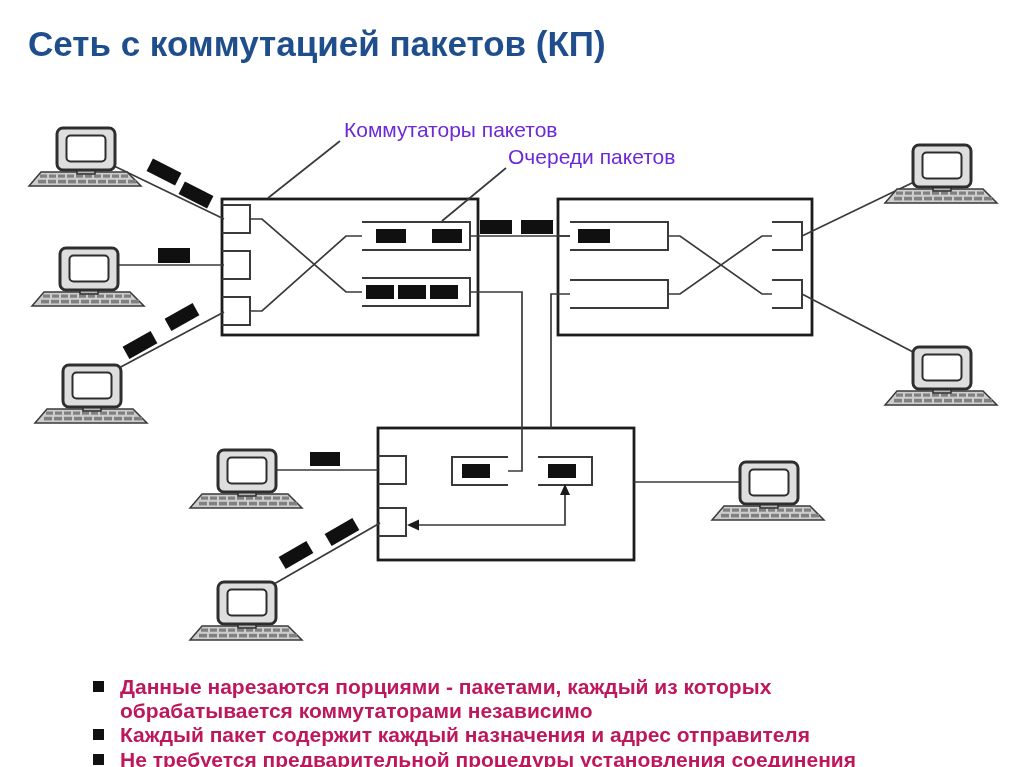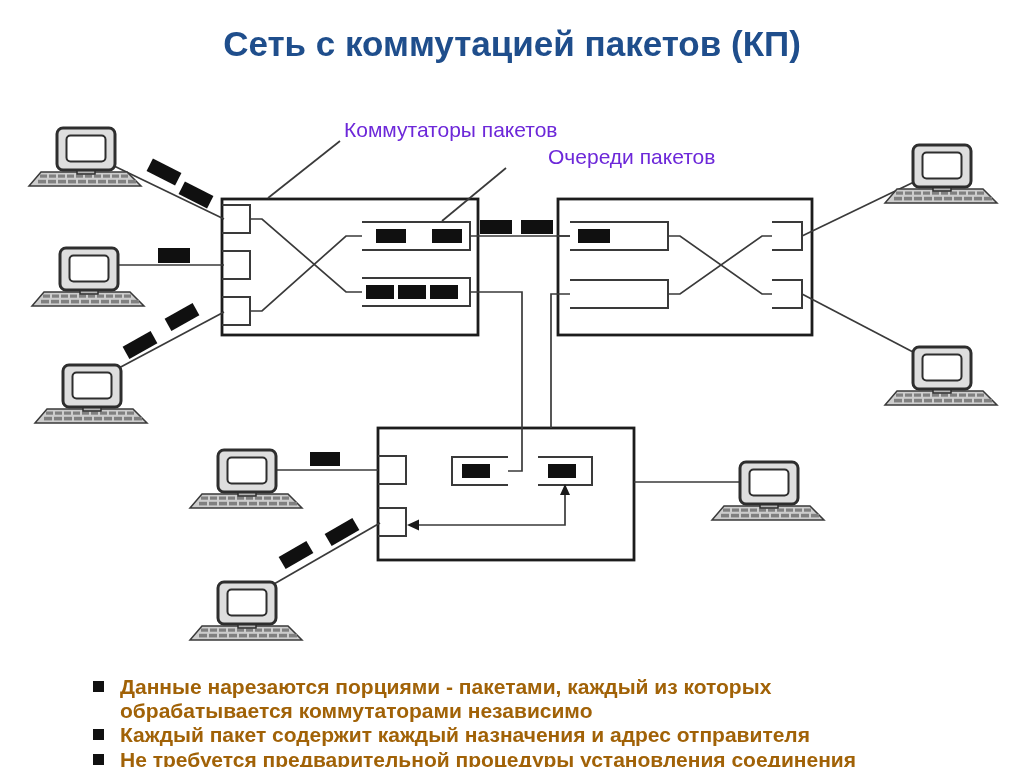--- a/index.html
+++ b/index.html
@@ -2,31 +2,31 @@
 <html><head>
 <meta charset="utf-8">
 <style>
   html,body { margin:0; padding:0; background:#ffffff; }
   .slide {
     position:relative; width:1024px; height:767px; background:#ffffff;
     overflow:hidden; font-family:"Liberation Sans", sans-serif;
   }
   .title {
     position:absolute; top:24px; left:28px; width:968px;
-    text-align:center; font-size:35px; font-weight:bold; color:#1f4e8c;
+    font-size:35px; font-weight:bold; color:#1f4e8c;
   }
   .diagram-svg { position:absolute; left:0; top:0; }
   .diagram-label {
     position:absolute; font-size:21px; color:#6d28d9; white-space:nowrap;
   }
   #label-switches { left:344px; top:118px; }
-  #label-queues  { left:508px; top:145px;margin-left:40px; }
+  #label-queues  { left:508px; top:145px; }
   .bullets { position:absolute; left:93px; top:675px; width:880px; }
   .bullet {
-    display:flex; font-size:21px; font-weight:bold; color:#a16207;
+    display:flex; font-size:21px; font-weight:bold; color:#be185d;
     line-height:23.5px; margin-bottom:1px;
   }
   .bullet .sq { width:11px; height:11px; background:#111; margin:6px 16px 0 0; flex:none; }
   .bullet .txt { max-width:758px; }
   
   .swbox  { fill:#ffffff; stroke:#1c1c1c; stroke-width:2.8; }
   .wire   { fill:none; stroke:#3a3a3a; stroke-width:1.7; }
   .queue  { fill:none; stroke:#3a3a3a; stroke-width:2; }
   .port   { fill:none; stroke:#3a3a3a; stroke-width:2; }
   .packet { fill:#101010; }

